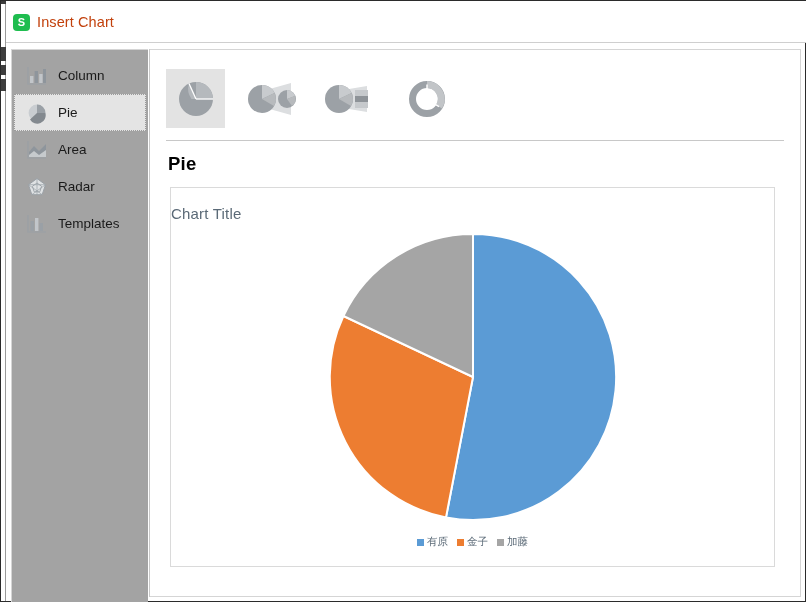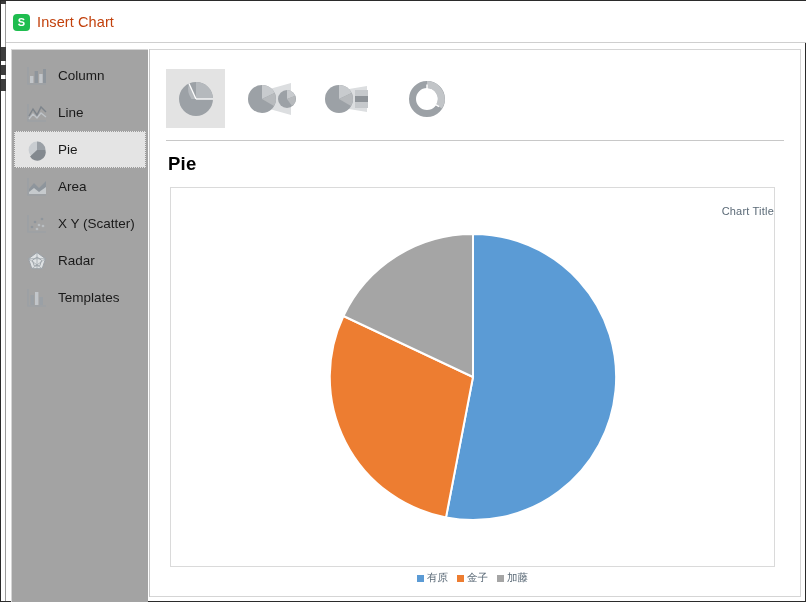--- a/index.html
+++ b/index.html
@@ -171,22 +171,22 @@
     left: 20px; top: 137px;
     width: 605px; height: 380px;
     background: #ffffff;
     border: 1px solid #dadada;
   }
 
   #chart-title {
     position: absolute;
     left: 0; top: 17px;
     width: 100%;
-    text-align: right;
-    font-size: 11px;
+    text-align: left;
+    font-size: 15px;
     color: #5b6a77;
     letter-spacing: 0.2px;
   }
 
   #pie-svg {
     position: absolute;
     left: 151px; top: 43px;
   }
 
   #legend {
@@ -195,21 +195,20 @@
     width: 100%;
     display: flex;
     align-items: center;
     justify-content: center;
     gap: 9px;
   }
   .legend-entry {
     display: flex;
     align-items: center;
     gap: 3px;
-    margin-top: 36px;
   }
   .legend-swatch {
     width: 7px; height: 7px;
     display: inline-block;
   }
   .legend-text {
     font-size: 10.5px;
     color: #5b6a77;
     font-family: "DejaVu Sans", "Liberation Sans", sans-serif;
     white-space: nowrap;
@@ -240,60 +239,40 @@
         <svg class="cat-icon" viewBox="0 0 22 22">
           <path d="M2 2 L2 19 L20 19" stroke="#9aa0a6" stroke-width="1.2" fill="none"></path>
           <rect x="4" y="11" width="3.4" height="7" fill="#c2c6ca"></rect>
           <rect x="8.6" y="6" width="3.4" height="12" fill="#8e959c"></rect>
           <rect x="13.2" y="9" width="3.4" height="9" fill="#c2c6ca"></rect>
           <rect x="17" y="4" width="3.0" height="14" fill="#8e959c"></rect>
         </svg>
         <span class="cat-label">Column</span>
       </div>
 
-      <div class="cat-item">
-        <svg class="cat-icon" viewBox="0 0 22 22">
-          <path d="M2 2 L2 19 L20 19" stroke="#9aa0a6" stroke-width="1.2" fill="none"></path>
-          <polyline points="3,14 7,7 11,13 15,5 20,10" stroke="#7d848b" stroke-width="1.4" fill="none"></polyline>
-          <polyline points="3,17 7,12 11,16 15,11 20,15" stroke="#bfc4c9" stroke-width="1.3" fill="none"></polyline>
-        </svg>
-        <span class="cat-label">Line</span>
-      </div>
 
       <div class="cat-item selected">
         <svg class="cat-icon" viewBox="0 0 22 22">
           <circle cx="11" cy="11" r="8.4" fill="#c9cdd1"></circle>
           <path d="M11 11 L11 2.6 A8.4 8.4 0 0 1 19.4 11 Z" fill="#9aa0a6"></path>
           <path d="M11 11 L19.4 11 A8.4 8.4 0 0 1 4 17.4 Z" fill="#83898f"></path>
         </svg>
         <span class="cat-label">Pie</span>
       </div>
 
 
       <div class="cat-item">
         <svg class="cat-icon" viewBox="0 0 22 22">
           <path d="M2 2 L2 19 L20 19" stroke="#9aa0a6" stroke-width="1.2" fill="none"></path>
           <path d="M3 18 L3 13 L8 7 L13 12 L20 5 L20 18 Z" fill="#8e959c"></path>
           <path d="M3 18 L3 16 L8 12 L13 16 L20 11 L20 18 Z" fill="#c6cacd"></path>
         </svg>
         <span class="cat-label">Area</span>
       </div>
 
-      <div class="cat-item">
-        <svg class="cat-icon" viewBox="0 0 22 22">
-          <path d="M2 2 L2 19 L20 19" stroke="#9aa0a6" stroke-width="1.2" fill="none"></path>
-          <circle cx="6" cy="14" r="1.35" fill="#8e959c"></circle>
-          <circle cx="9" cy="9" r="1.35" fill="#8e959c"></circle>
-          <circle cx="13" cy="12" r="1.35" fill="#b9bec2"></circle>
-          <circle cx="16" cy="6" r="1.35" fill="#8e959c"></circle>
-          <circle cx="11" cy="16" r="1.35" fill="#b9bec2"></circle>
-          <circle cx="17" cy="13" r="1.35" fill="#b9bec2"></circle>
-        </svg>
-        <span class="cat-label">X Y (Scatter)</span>
-      </div>
 
 
       <div class="cat-item">
         <svg class="cat-icon" viewBox="0 0 22 22">
           <polygon points="11,2.5 19.5,8.7 16.2,18.7 5.8,18.7 2.5,8.7" fill="#dfe2e4" stroke="#9aa0a6" stroke-width="1"></polygon>
           <polygon points="11,7 15.6,10.3 13.8,15.8 8.2,15.8 6.4,10.3" fill="none" stroke="#9aa0a6" stroke-width="0.9"></polygon>
           <line x1="11" y1="2.5" x2="11" y2="18.7" stroke="#9aa0a6" stroke-width="0.7"></line>
           <line x1="2.5" y1="8.7" x2="19.5" y2="8.7" stroke="#9aa0a6" stroke-width="0.7"></line>
           <line x1="2.5" y1="8.7" x2="16.2" y2="18.7" stroke="#9aa0a6" stroke-width="0.7"></line>
           <line x1="19.5" y1="8.7" x2="5.8" y2="18.7" stroke="#9aa0a6" stroke-width="0.7"></line>

